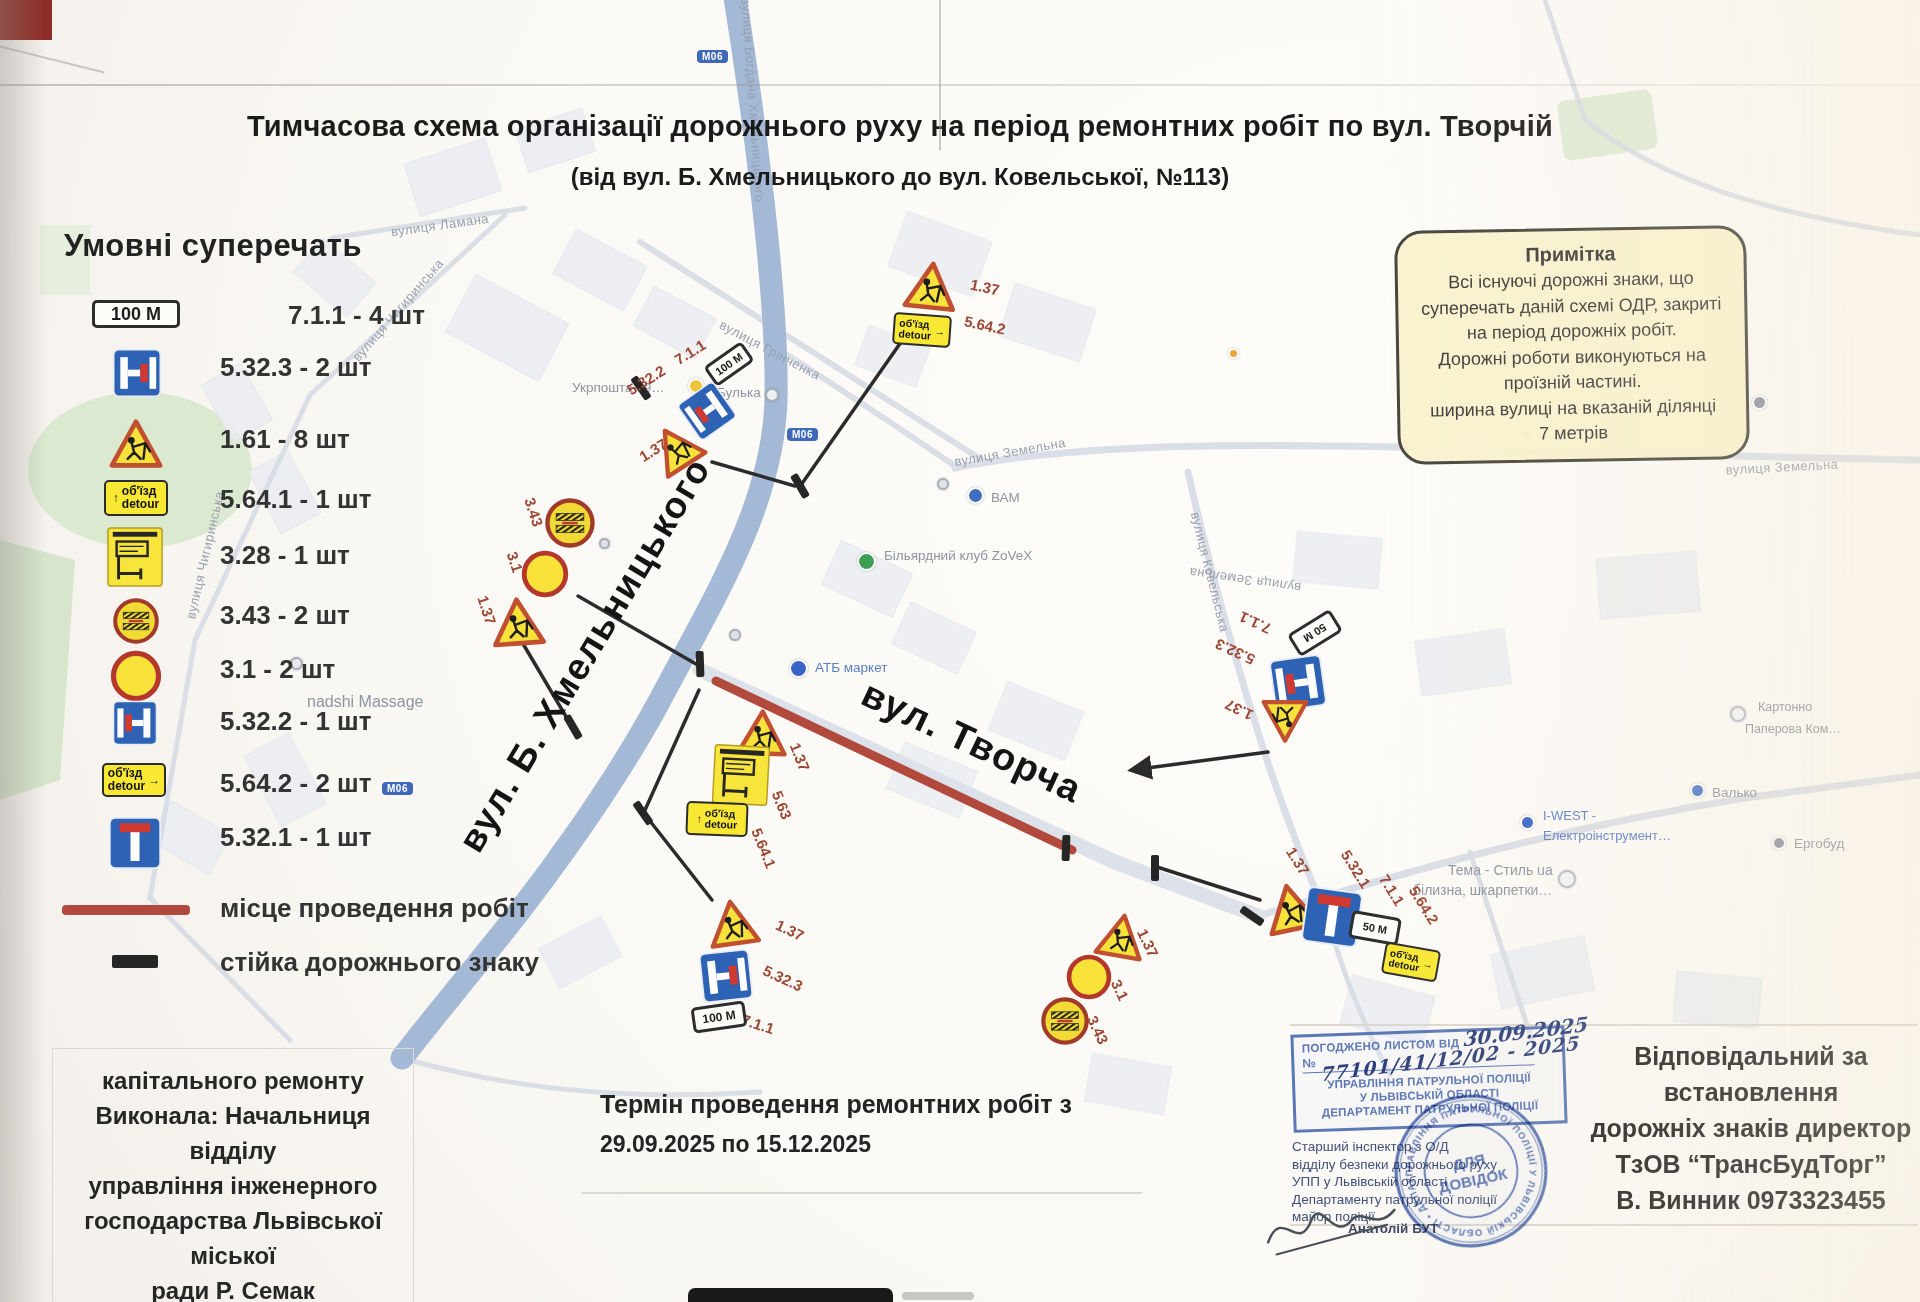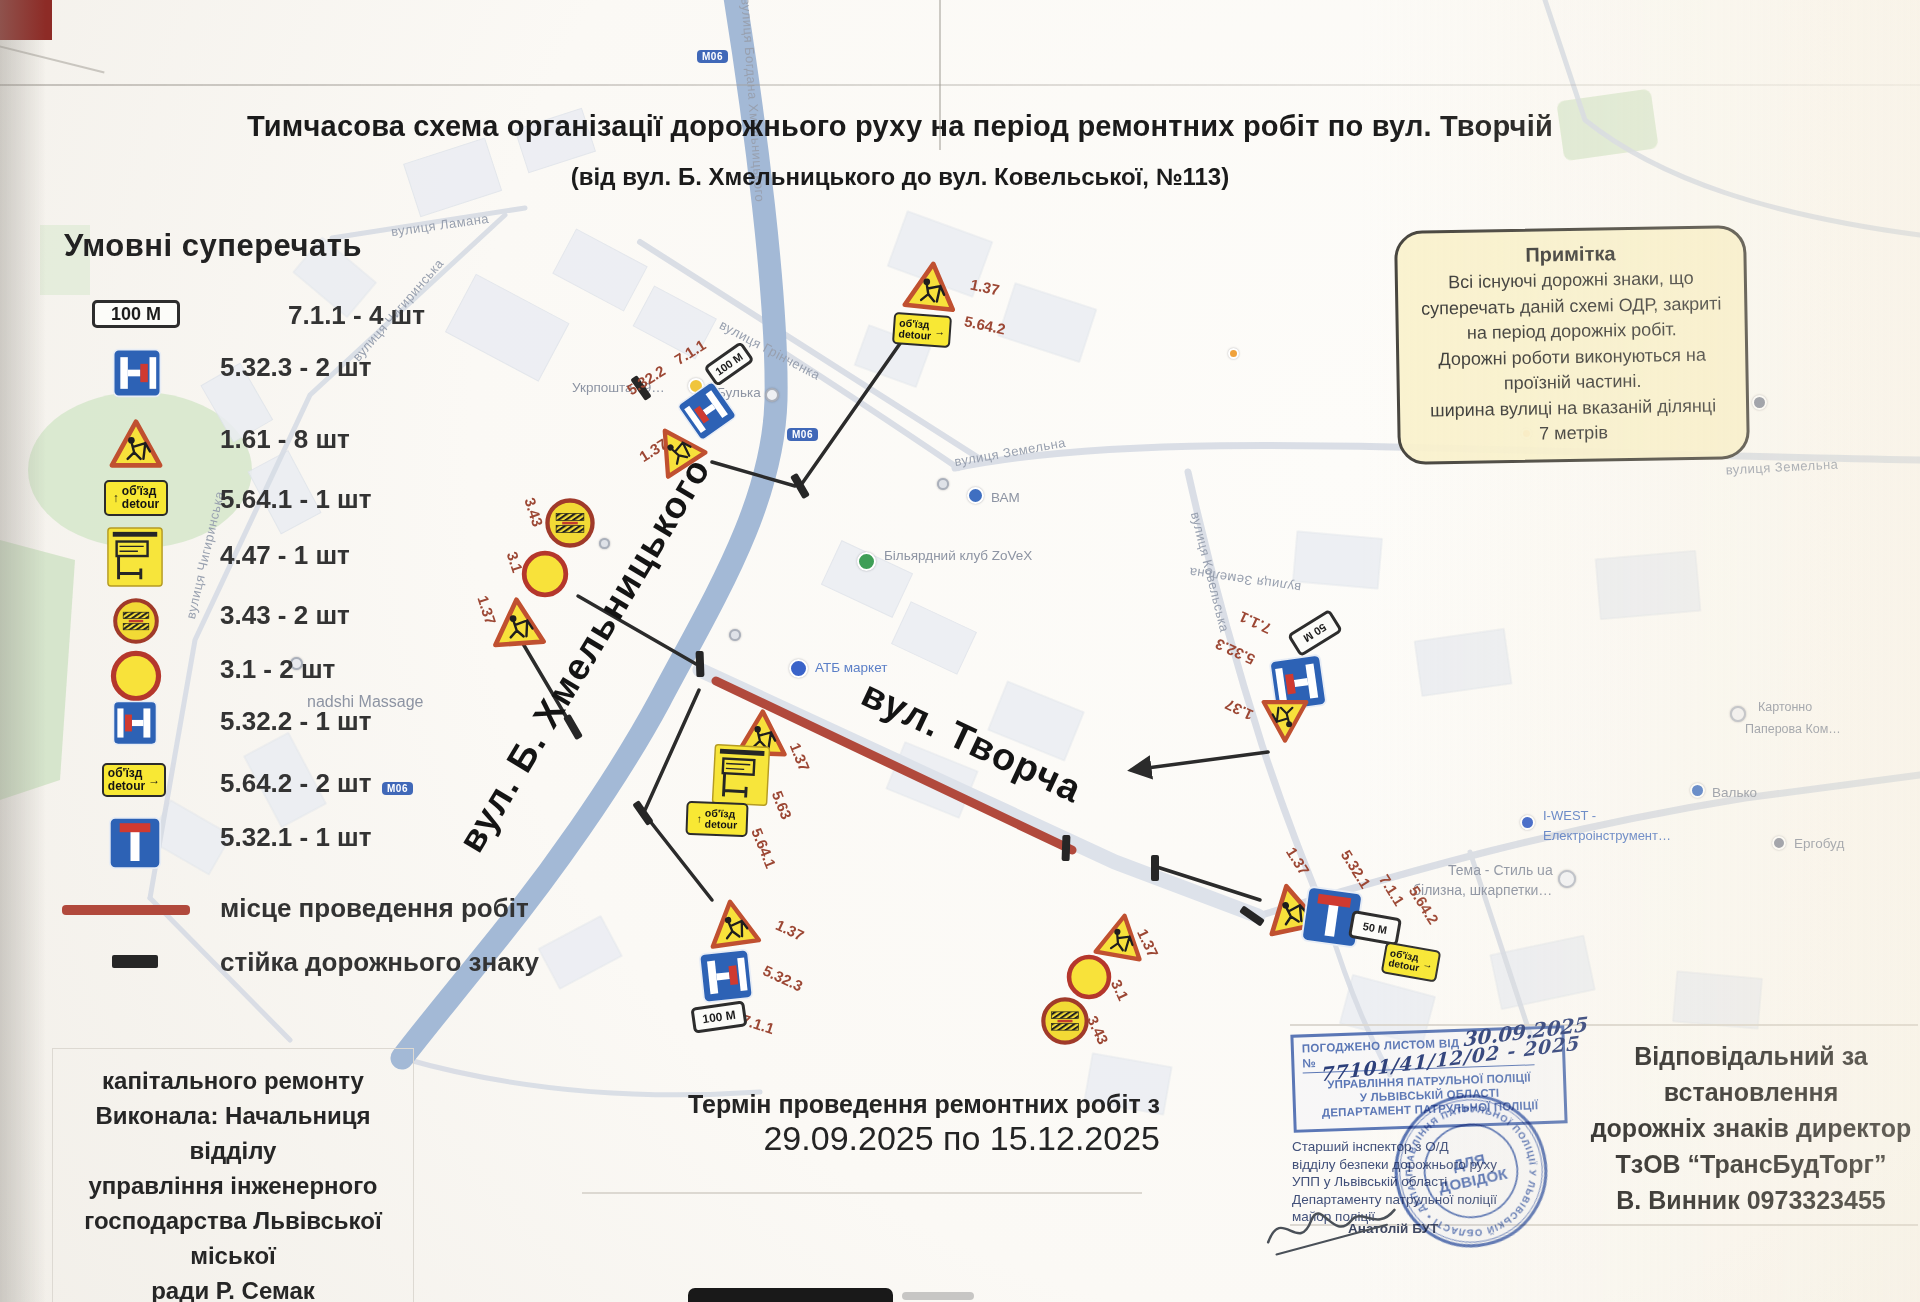--- a/index.html
+++ b/index.html
@@ -48,23 +48,23 @@
   .poi-dot{position:absolute;border-radius:50%;border:2px solid #fff;box-shadow:0 0 2px rgba(80,80,90,.45);z-index:2}
   .m06{position:absolute;background:#4068b8;color:#fff;font-size:10px;font-weight:bold;padding:1px 5px;border-radius:4px;letter-spacing:.5px;z-index:4}
 
   .note-box{position:absolute;left:1396px;top:228px;width:352px;padding:12px 8px;background:rgba(250,242,206,.95);
     border:3px solid #45433d;border-radius:28px;text-align:center;color:#3a3a38;transform:rotate(-1deg);z-index:22}
   .note-title{font-size:20px;font-weight:bold;margin-bottom:2px}
   .note-line{font-size:18px;line-height:25.5px;font-weight:500}
 
   .exec-box{position:absolute;left:52px;top:1048px;width:362px;padding:14px 4px;text-align:center;border:1px solid #ddd9d2;color:#262626;z-index:20}
   .exec-line{font-size:24px;font-weight:bold;line-height:35px}
-  .term-box{position:absolute;left:600px;top:1090px;width:560px;text-align:right;color:#242424;z-index:20}
+  .term-box{position:absolute;left:600px;top:1090px;width:560px;text-align:left;color:#242424;z-index:20}
   .term1{font-size:25px;font-weight:bold}
-  .term2{font-size:34px;font-weight:normal;margin-top:0}
+  .term2{font-size:23px;font-weight:bold;margin-top:12px}
   .resp-box{position:absolute;left:1585px;top:1038px;width:332px;text-align:center;color:#1f1f1f;z-index:20}
   .resp-line{font-size:25px;font-weight:bold;line-height:36px}
   .faint-line{position:absolute;background:#dcd8d1;height:2px;z-index:8}
 
   .stamp-rect{position:absolute;left:1292px;top:1030px;width:274px;height:98px;border:3px solid #5b77b6;color:#5b77b6;
     background:rgba(235,240,250,.25);transform:rotate(-2deg);padding:5px 8px;font-weight:bold;z-index:24}
   .sr1{font-size:11.5px;letter-spacing:.3px}
   .sr2{font-size:12px;margin-top:2px;border-bottom:1.5px solid #5b77b6;width:92%;height:17px}
   .sr-org{margin-top:5px;text-align:center;font-size:11.5px;line-height:14px;letter-spacing:.2px}
   .hand{position:absolute;font-family:"DejaVu Serif",serif;font-style:italic;color:#2c3f7a;
@@ -251,21 +251,21 @@
         <span>detour</span>
       </span>
     </div>
   <div class="llabel" style="top:484px">5.64.1 - 1 шт</div>
 
   <span class="licon" style="left:106px;top:526px;width:58px;height:62px">
       <svg>
         <use href="#sym-s563"></use>
       </svg>
     </span>
-  <div class="llabel" style="top:540px">4.47 - 1 шт</div>
+  <div class="llabel" style="top:540px">3.28 - 1 шт</div>
 
   <span class="licon" style="left:112px;top:597px;width:48px;height:48px">
       <svg>
         <use href="#sym-c343"></use>
       </svg>
     </span>
   <div class="llabel" style="top:600px">3.43 - 2 шт</div>
 
   <span class="licon" style="left:110px;top:650px;width:52px;height:52px">
       <svg>

